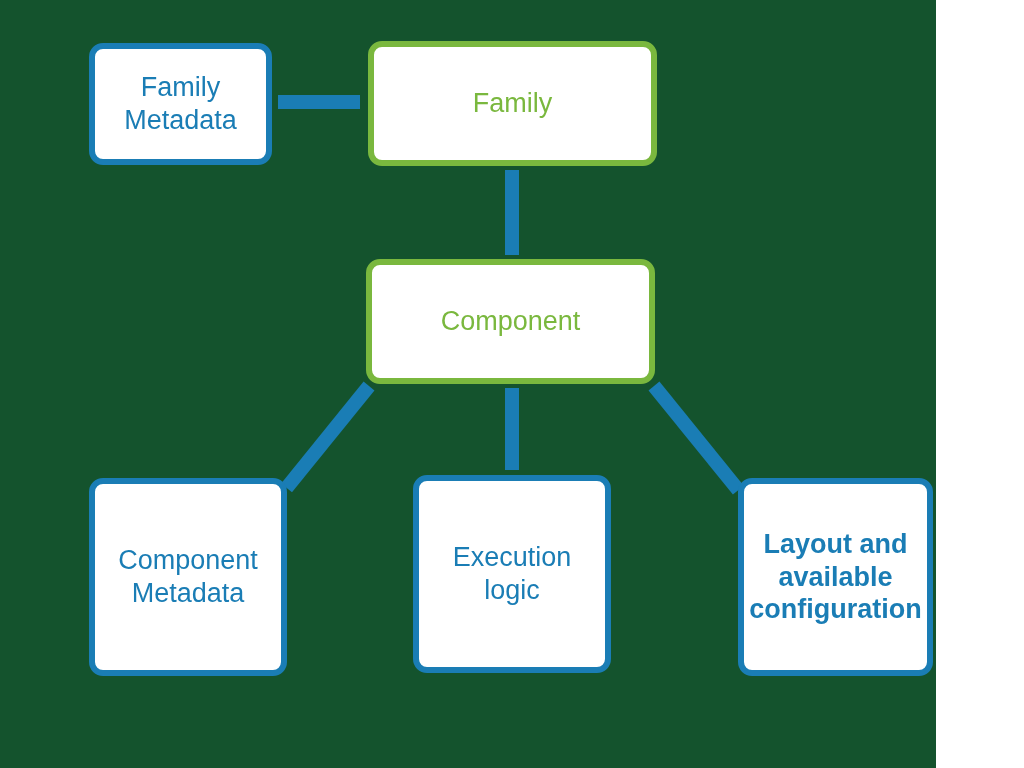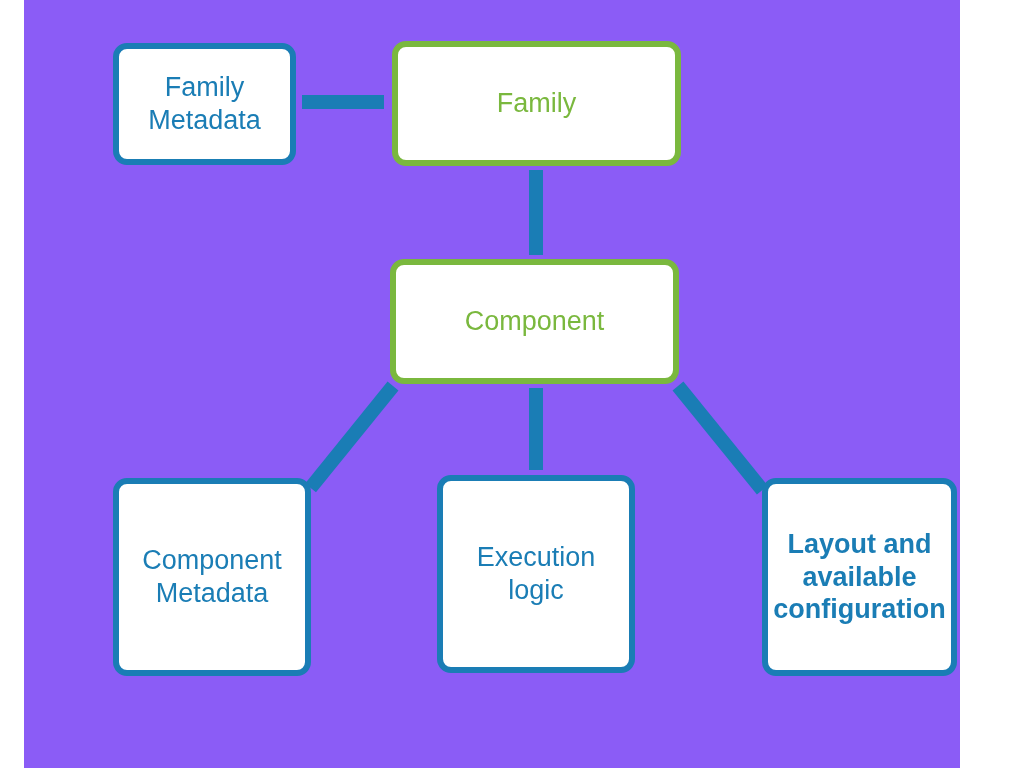--- a/index.html
+++ b/index.html
@@ -7,23 +7,22 @@
     padding: 0;
     background: #ffffff;
   }
   body {
     font-family: "Liberation Sans", sans-serif;
   }
   #canvas {
     position: relative;
     width: 936px;
     height: 768px;
-    background: #8b5cf6;
+    background: #14532d;
     overflow: hidden;
-    margin-left: 24px;
   }
   .node {
     position: absolute;
     box-sizing: border-box;
     background: #ffffff;
     display: flex;
     align-items: center;
     justify-content: center;
     text-align: center;
     line-height: 1.22;

